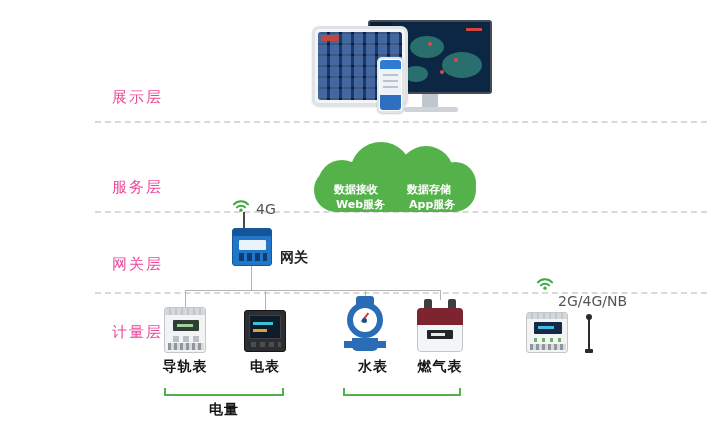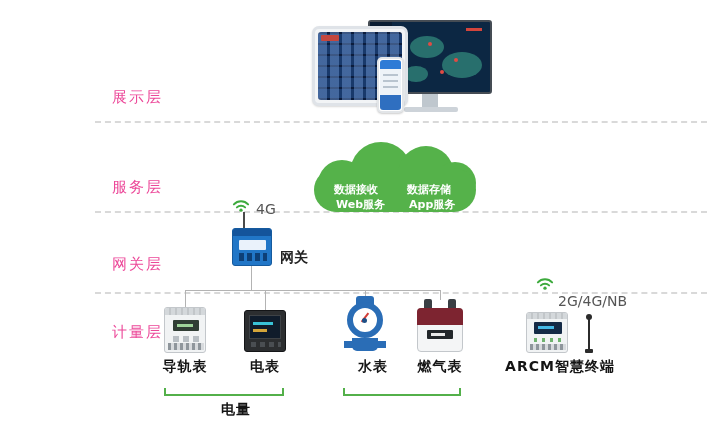--- a/index.html
+++ b/index.html
@@ -241,20 +241,19 @@
   <div class="antenna">
     <div class="tip"></div>
     <div class="rod"></div>
     <div class="foot"></div>
   </div>
 
   <div class="dev-label" style="left:150px;width:70px">导轨表</div>
   <div class="dev-label" style="left:237px;width:56px">电表</div>
   <div class="dev-label" style="left:345px;width:56px">水表</div>
   <div class="dev-label" style="left:405px;width:70px">燃气表</div>
-  <div class="dev-label" style="left:495px;width:130px">ARCM智慧终端</div>
 
   <div class="bracket" style="left:164px;width:120px"></div>
-  <div class="group-label" style="left:176px;width:120px">电量</div>
+  <div class="group-label" style="left:164px;width:120px">电量</div>
 
   <div class="bracket" style="left:343px;width:118px"></div>
 
 </div>
 
 </body></html>

